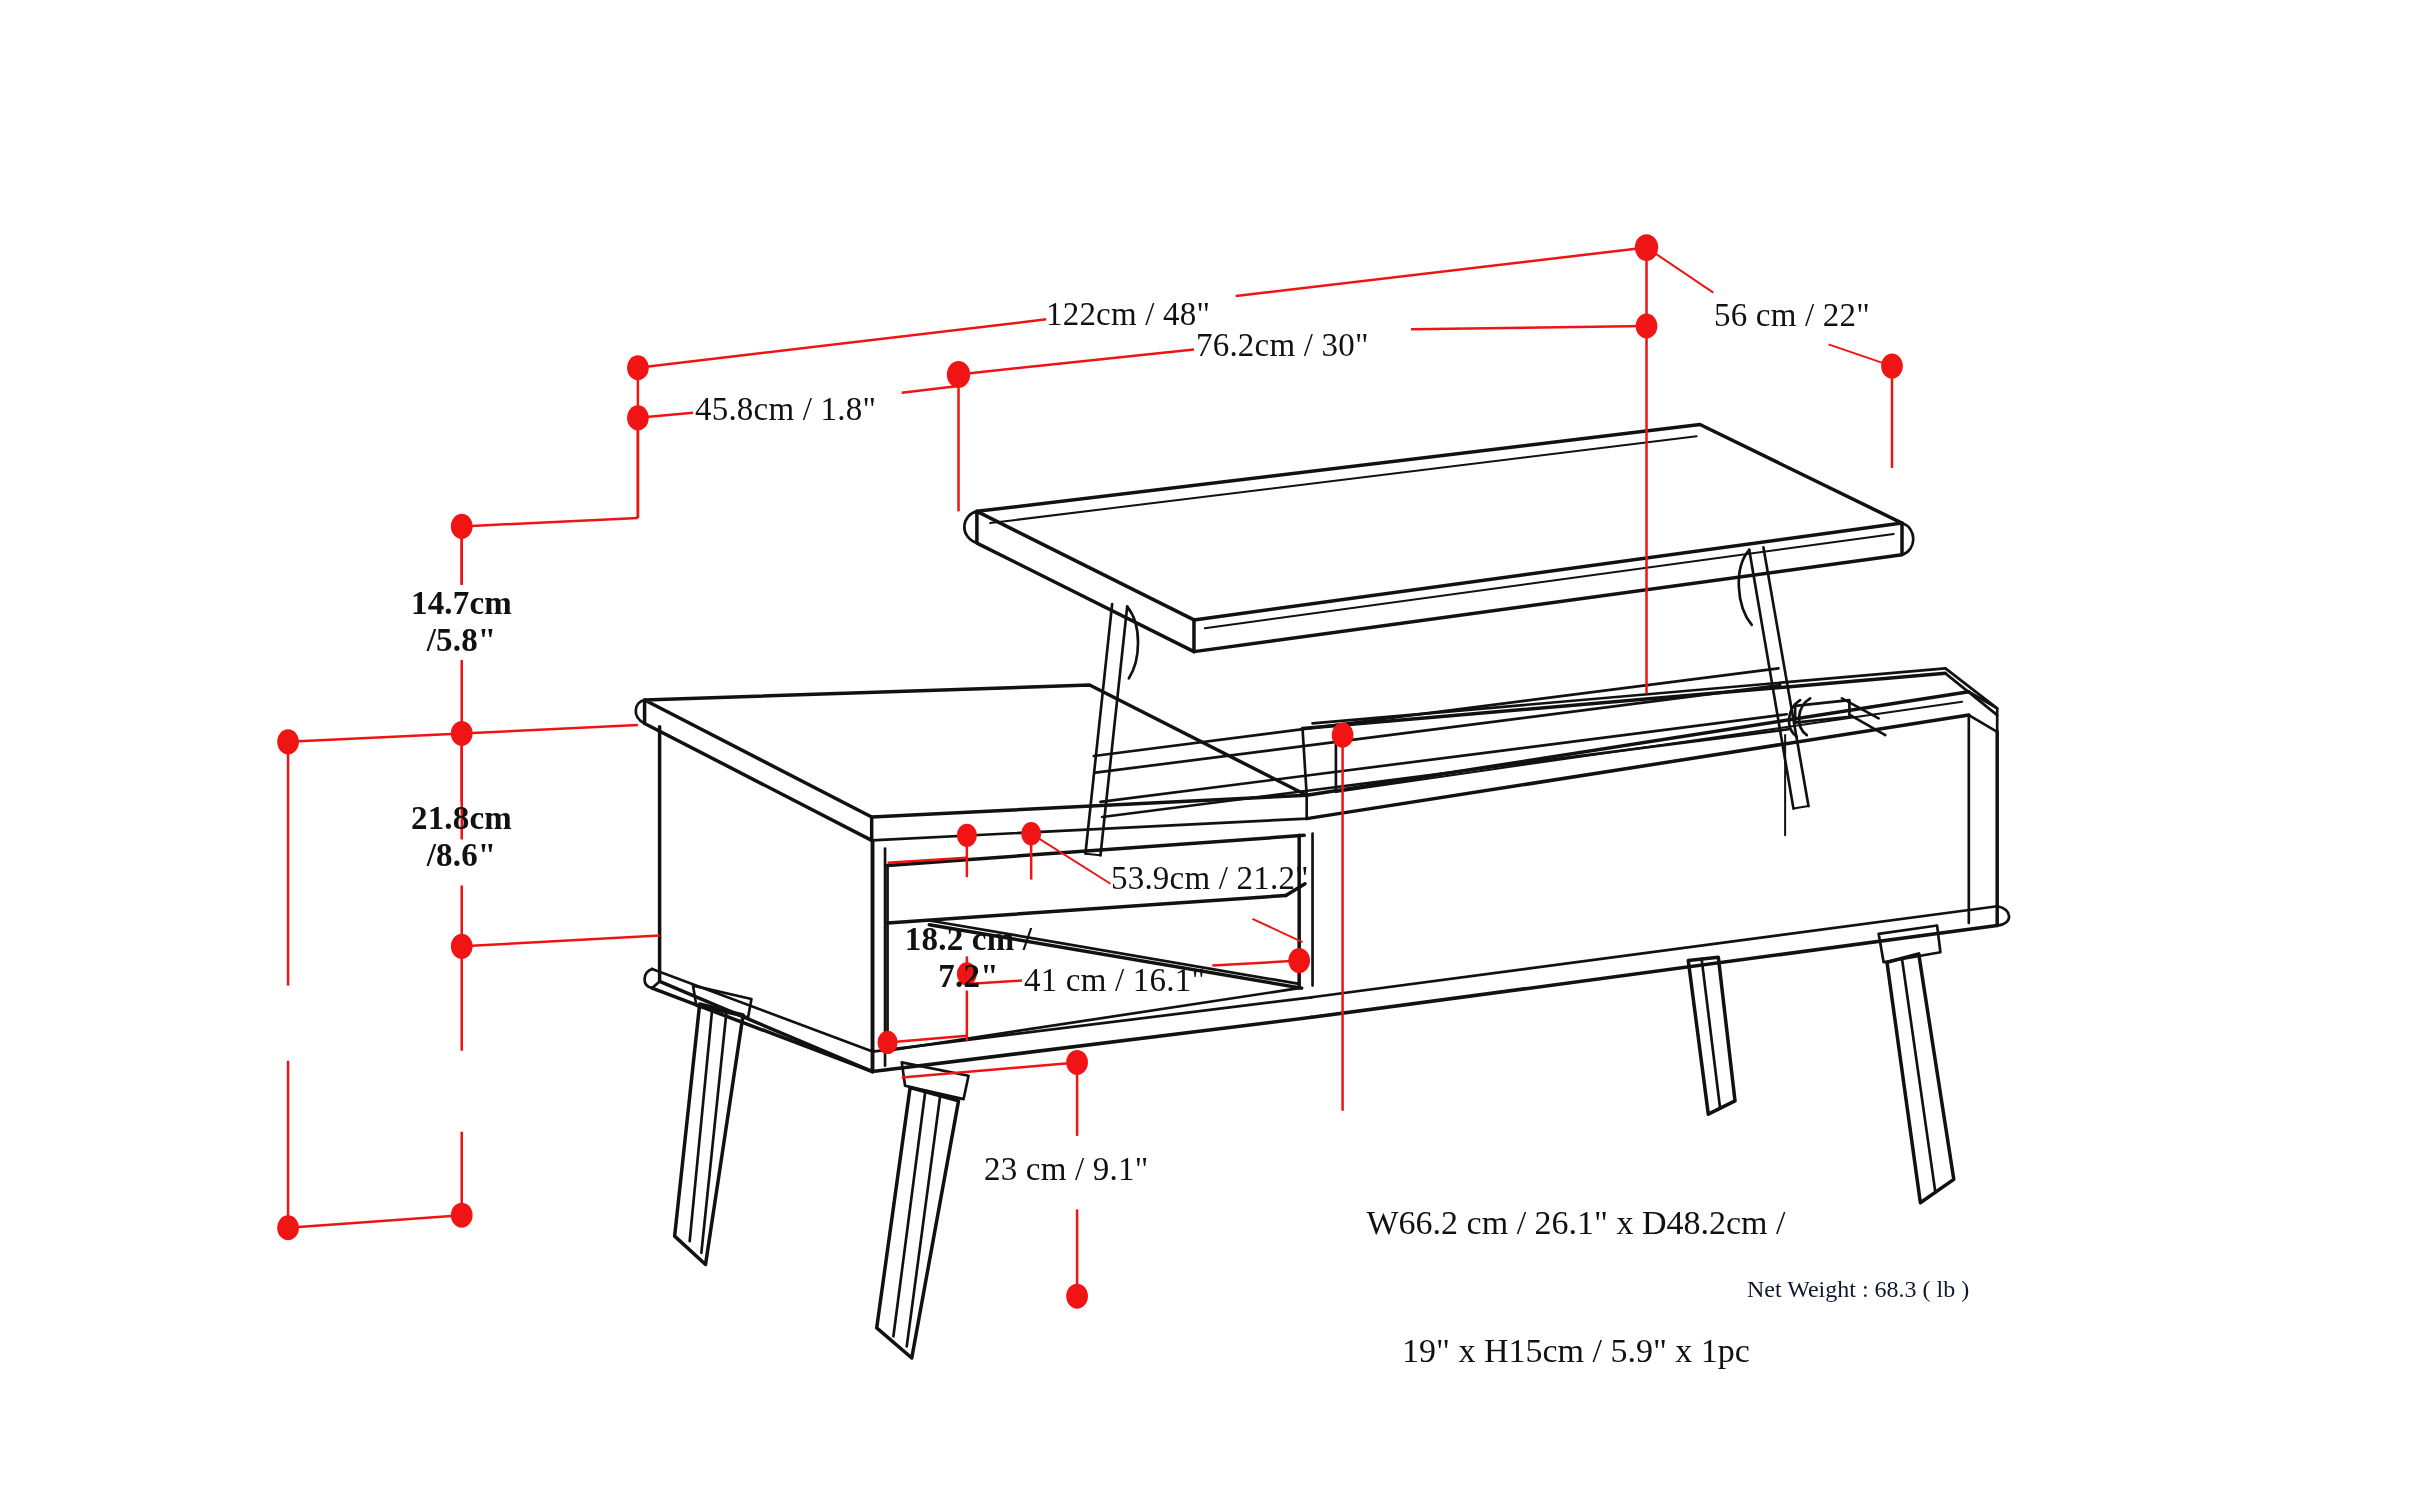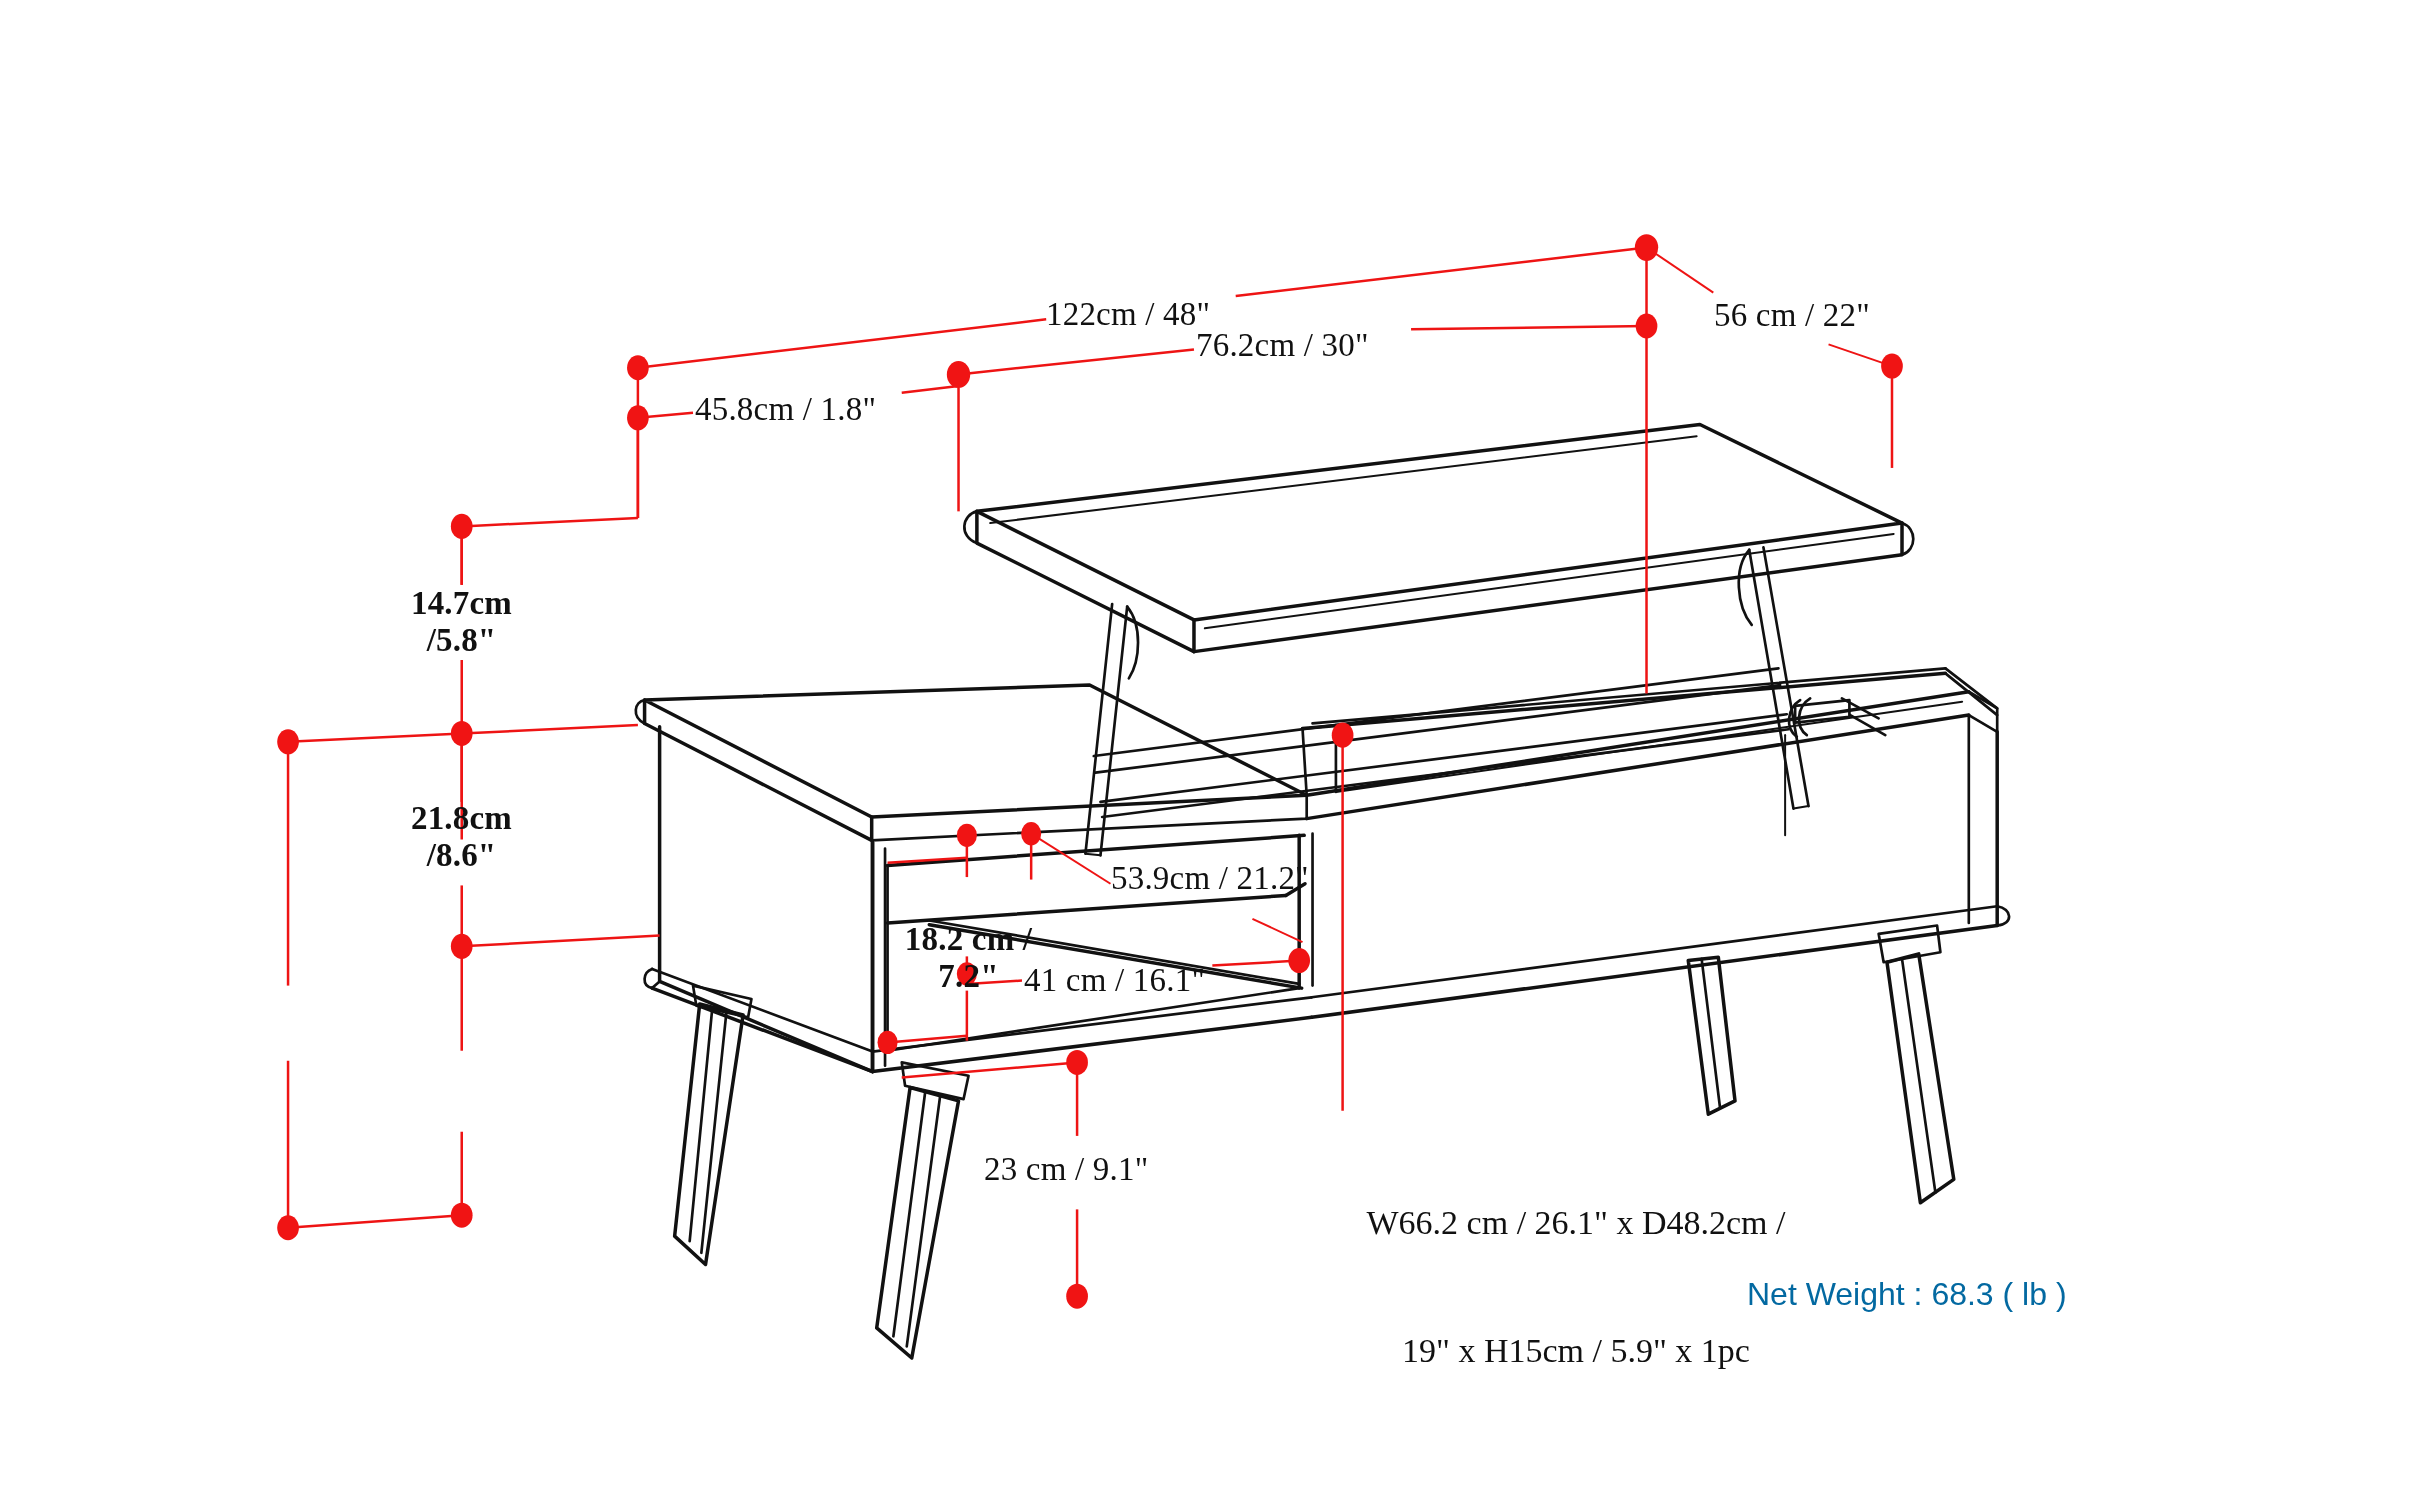--- a/index.html
+++ b/index.html
@@ -41,23 +41,23 @@
     position: absolute;
     font-family: "Liberation Serif", "DejaVu Serif", serif;
     font-size: 34px;
     line-height: 1.25;
     text-align: center;
     color: #111111;
     white-space: pre;
   }
   .weight-line {
     position: absolute;
-    font-family: Liberation Sans, sans-serif;
-    font-size: 32px;
-    color: #0369a1;
+    font-family: Liberation Serif, serif;
+    font-size: 24px;
+    color: #0f172a;
     white-space: pre;
   }
   svg { display: block; }
   .ln  { fill: none; stroke: #111111; stroke-width: 4.2; stroke-linecap: round; stroke-linejoin: round; }
   .ln2 { fill: none; stroke: #111111; stroke-width: 3.2; stroke-linecap: round; stroke-linejoin: round; }
   .lnT { fill: none; stroke: #111111; stroke-width: 2.4; stroke-linecap: round; stroke-linejoin: round; }
   .dimline { fill: none; stroke: #ee1414; stroke-width: 3.0; stroke-linecap: butt; }
   .dimthin { fill: none; stroke: #ee1414; stroke-width: 2.4; stroke-linecap: butt; }
   .dot { fill: #f01414; stroke: none; }
 </style>

